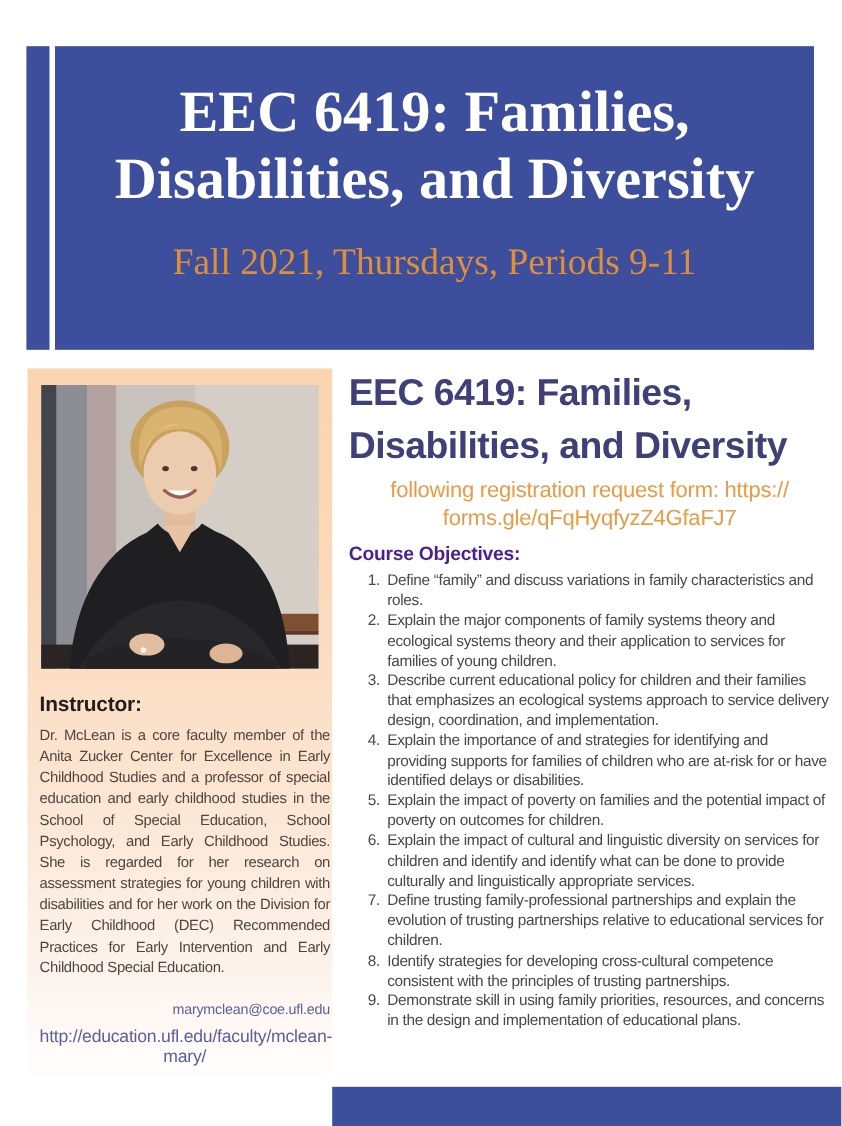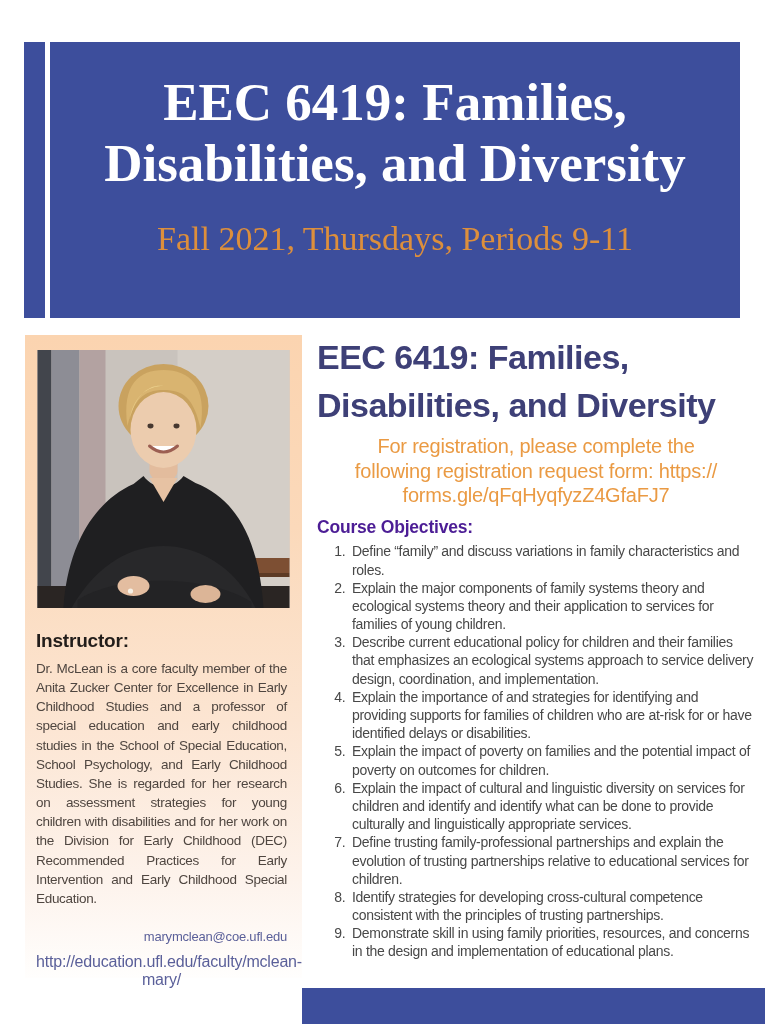--- a/index.html
+++ b/index.html
@@ -31,21 +31,21 @@
     margin:24px 10px 0 10px;
     font-family:"Liberation Serif", serif;
     font-size:34px;line-height:1.15;
     color:#dd8f3c;
   }
   
   .sidebar{
     position:absolute;left:25px;top:335px;width:277px;height:643px;
     background:linear-gradient(180deg,#fbd4b0 0%,#fbd9ba 30%,#fce5d2 60%,#fdf3ec 85%,#fffefd 100%);
     box-sizing:border-box;
-    padding:15px 15px 0 11px;
+    padding:15px 2px 0 11px;
   }
   .photo{
     width:255px;height:258px;display:block;
   }
   .instructor-heading{
     margin:22px 0 0 0;
     font-size:19px;font-weight:bold;color:#221d1a;
     letter-spacing:-0.2px;
   }
   .bio{
@@ -144,21 +144,20 @@
   </svg>
   <div class="instructor-heading">Instructor:</div>
   <p class="bio">Dr. McLean is a core faculty member of the Anita Zucker Center for Excellence in Early Childhood Studies and a professor of special education and early childhood studies in the School of Special Education, School Psychology, and Early Childhood Studies.  She is regarded for her research on assessment strategies for young children with disabilities and for her work on the Division for Early Childhood (DEC) Recommended Practices for Early Intervention and Early Childhood Special Education.</p>
   <a class="email-link" href="#">marymclean@coe.ufl.edu</a>
   <a class="site-link" href="#">http://education.ufl.edu/faculty/mclean-mary/</a>
 </div>
 
 <div class="main">
   <h2 class="main-title">EEC 6419: Families, Disabilities, and Diversity</h2>
   <div class="registration">
-    <div>For registration, please complete the</div>
     <div>following registration request form: https://</div>
     <a class="reg-link" href="#">forms.gle/qFqHyqfyzZ4GfaFJ7</a>
   </div>
   <div class="objectives-heading">Course Objectives:</div>
   <ol class="objectives">
     <li>Define “family” and discuss variations in family characteristics and roles.</li>
     <li>Explain the major components of family systems theory and ecological systems theory and their application to services for families of young children.</li>
     <li>Describe current educational policy for children and their families that emphasizes an ecological systems approach to service delivery design, coordination, and implementation.</li>
     <li>Explain the importance of and strategies for identifying and providing supports for families of children who are at-risk for or have identified delays or disabilities.</li>
     <li>Explain the impact of poverty on families and the potential impact of poverty on outcomes for children.</li>

